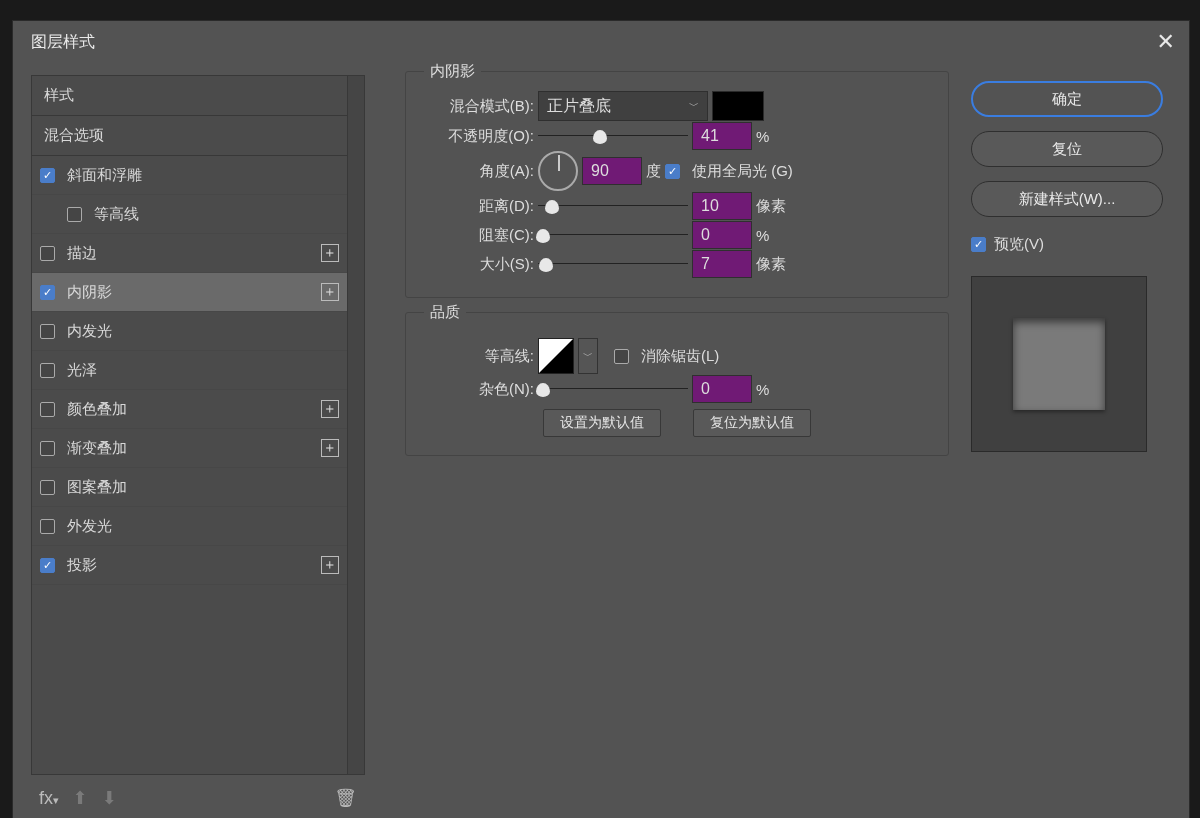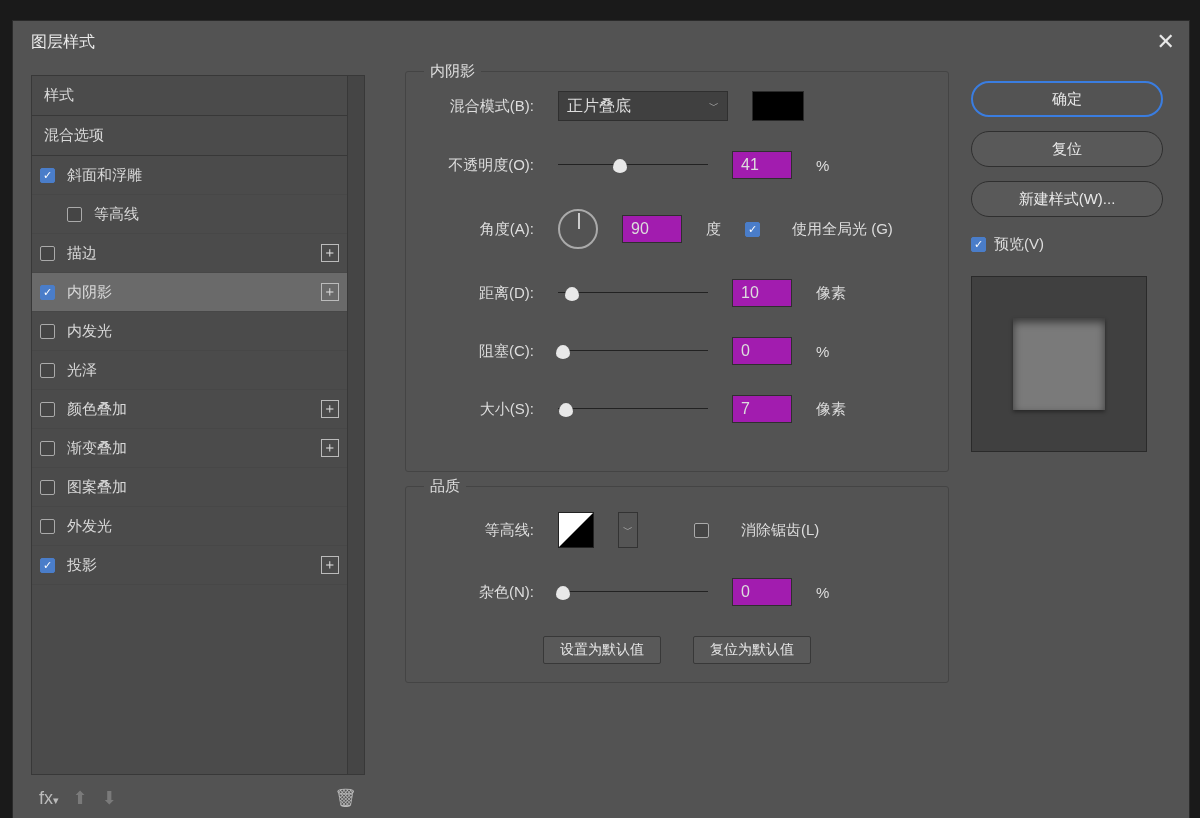--- a/index.html
+++ b/index.html
@@ -23,29 +23,29 @@
 .row .plus { width: 18px; height: 18px; border: 1px solid #bbb; display: flex; align-items: center; justify-content: center; font-size: 14px; color: #ddd; }
 .footer { height: 46px; display: flex; align-items: center; gap: 14px; padding: 0 8px; }
 .footer .ico { color: #bbb; font-size: 18px; cursor: pointer; }
 .footer .ico.dim { color: #7a7a7a; }
 .footer .spacer { flex: 1; }
 
 .mid { flex: 1; padding: 8px 18px 0 32px; }
 .fieldset { border: 1px solid #444; border-radius: 3px; margin-bottom: 14px; padding: 0 18px 18px 18px; position: relative; }
 .legend { position: relative; top: -10px; background: #535353; padding: 0 6px; color: #ddd; font-size: 15px; display: inline-block; }
 .sub-legend { color: #ddd; font-size: 15px; margin: 0 0 12px 10px; }
-.ctl { display: flex; align-items: center; margin-bottom: 30px; gap: 24px; }
+.ctl { display: flex; align-items: center; margin-bottom: 1px; gap: 4px; }
 .ctl .lab { width: 110px; text-align: right; color: #ddd; font-size: 15px; }
 .select { background: #404040; border: 1px solid #2f2f2f; color: #ddd; height: 30px; width: 170px; padding: 0 8px; display: flex; align-items: center; justify-content: space-between; cursor: pointer; }
 .select .arr { font-size: 10px; color: #bbb; }
 .swatch { width: 52px; height: 30px; background: #000; border: 1px solid #2a2a2a; cursor: pointer; }
 .slider { position: relative; height: 20px; width: 150px; }
 .slider .track { position: absolute; top: 9px; left: 0; right: 0; height: 1px; background: #222; }
 .slider .thumb { position: absolute; top: 4px; width: 14px; height: 14px; background: #e8e8e8; border-radius: 50% 50% 50% 50% / 60% 60% 40% 40%; transform: translateX(-50%); }
-.num { background: #a21caf; border: 1px solid #2f2f2f; color: #ddd; height: 28px; width: 60px; padding: 0 8px; display: flex; align-items: center; }
+.num { background: #701a75; border: 1px solid #2f2f2f; color: #ddd; height: 28px; width: 60px; padding: 0 8px; display: flex; align-items: center; }
 .unit { color: #ddd; font-size: 15px; }
 .angle-dial { width: 40px; height: 40px; border: 2px solid #aaa; border-radius: 50%; position: relative; }
 .angle-dial::after { content: ""; position: absolute; left: 50%; top: 2px; width: 2px; height: 16px; background: #ccc; transform-origin: bottom center; }
 .chk { width: 15px; height: 15px; border: 1px solid #aaa; border-radius: 2px; display: inline-flex; align-items: center; justify-content: center; background: #454545; cursor: pointer; }
 .chk.on { background: #4a7dc9; border-color: #4a7dc9; }
 .chk.on::after { content: "✓"; color: #fff; font-size: 11px; }
 .chk-lab { color: #ddd; font-size: 15px; margin-left: 8px; }
 .contour { width: 36px; height: 36px; background: linear-gradient(135deg, #fff 0%, #fff 49%, #000 51%, #000 100%); border: 1px solid #222; cursor: pointer; }
 .contour-dd { width: 20px; height: 36px; background: #555; border: 1px solid #333; display: flex; align-items: center; justify-content: center; color: #bbb; font-size: 10px; cursor: pointer; }
 .btn-small { background: #595959; border: 1px solid #383838; color: #e5e5e5; height: 28px; padding: 0 16px; font-size: 14px; cursor: pointer; border-radius: 2px; }

